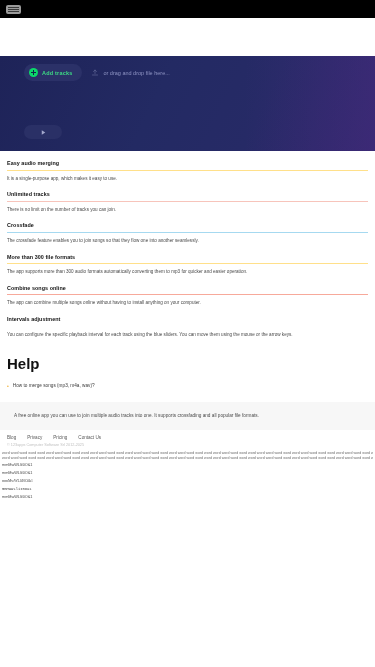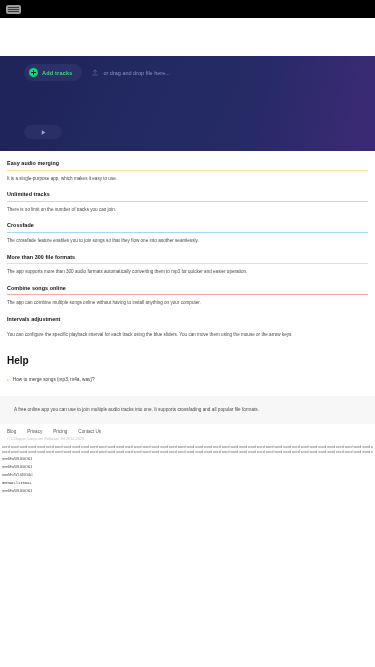--- a/index.html
+++ b/index.html
@@ -97,21 +97,21 @@
   .feature { margin-bottom:10px; }
   .feature h3 {
     font-size:5.4px; font-weight:bold; color:#121212;
     margin-bottom:3.5px; letter-spacing:.05px;
   }
   .feature .rule { height:1px; width:100%; margin-bottom:5px; }
   .feature p { font-size:4.6px; color:#4a4a4a; line-height:1.25; }
 
   
   .help { padding:8px 7px 0 7px; }
-  .help h2 { font-size:10px; font-weight:bold; color:#111; margin-bottom:11px; }
+  .help h2 { font-size:15px; font-weight:bold; color:#111; margin-bottom:11px; }
   .help-item { display:flex; align-items:flex-start; gap:4px; margin-bottom:6px; }
   .help-bullet { color:#f0ad2e; font-size:5px; line-height:1; margin-top:.5px; }
   .help-link { font-size:4.7px; color:#3a3a3a; }
 
   
   .descband {
     margin-top:13px;
     background:#f7f7f7;
     padding:11px 7px 11px 14px;
   }

